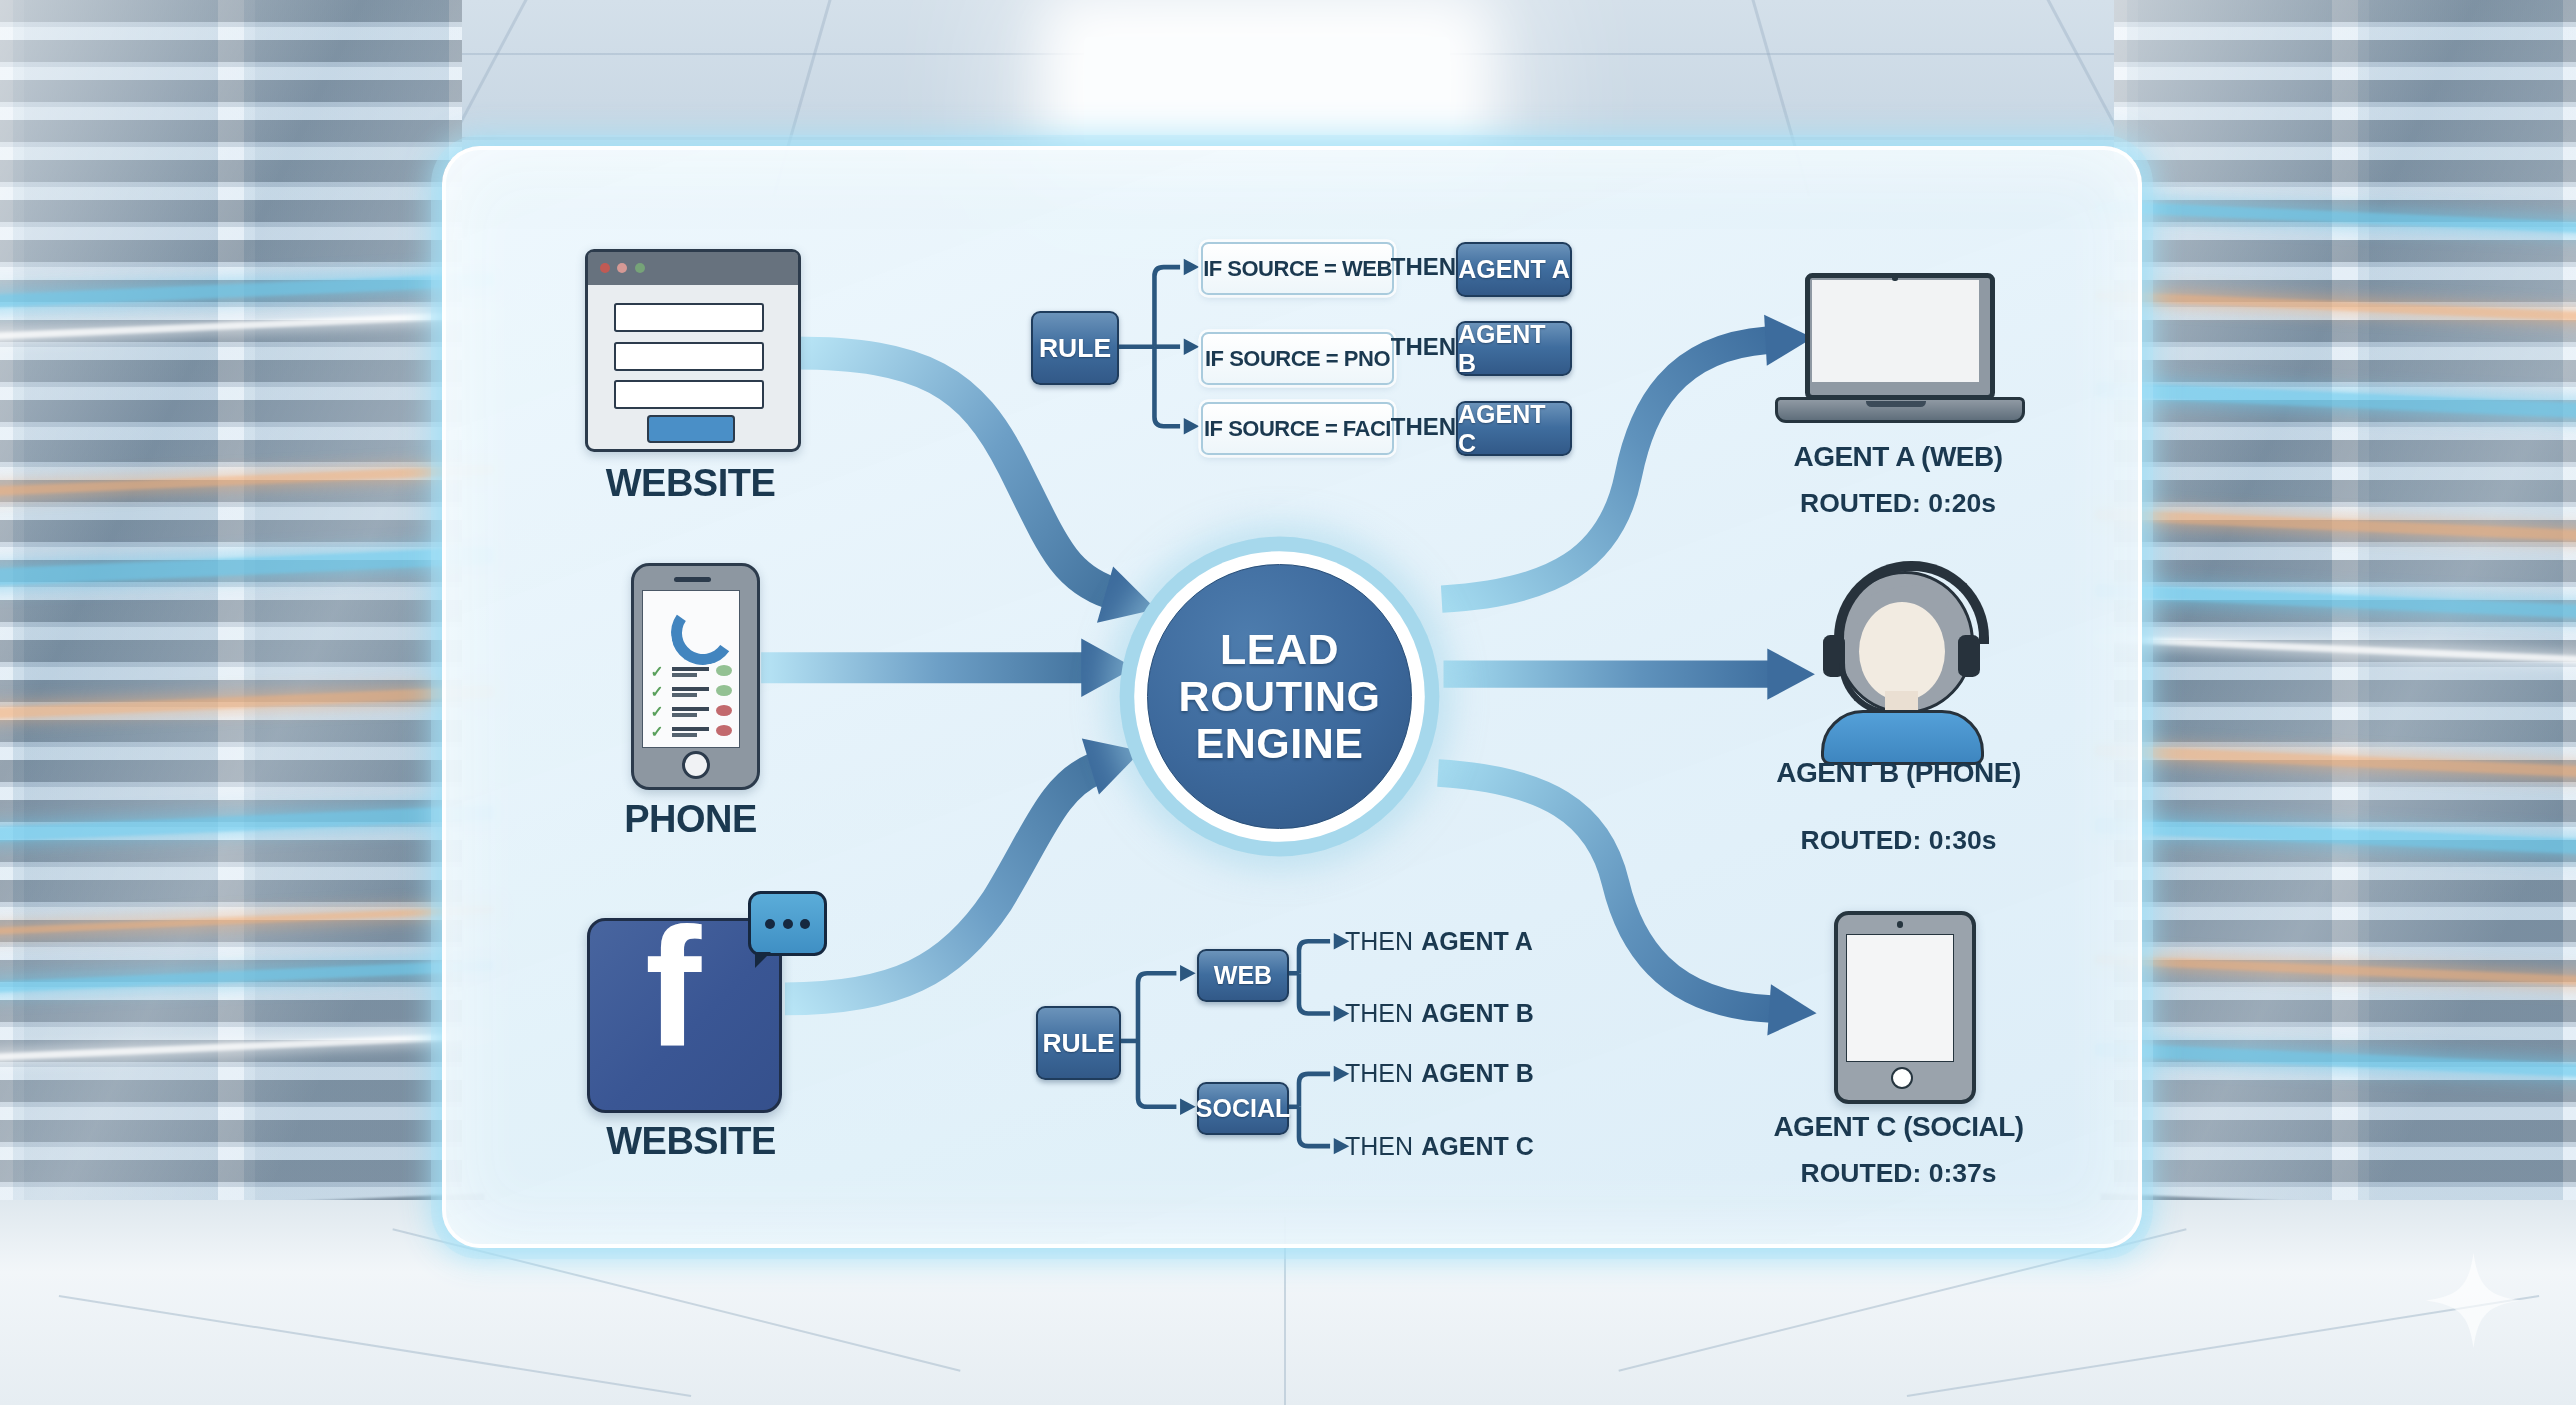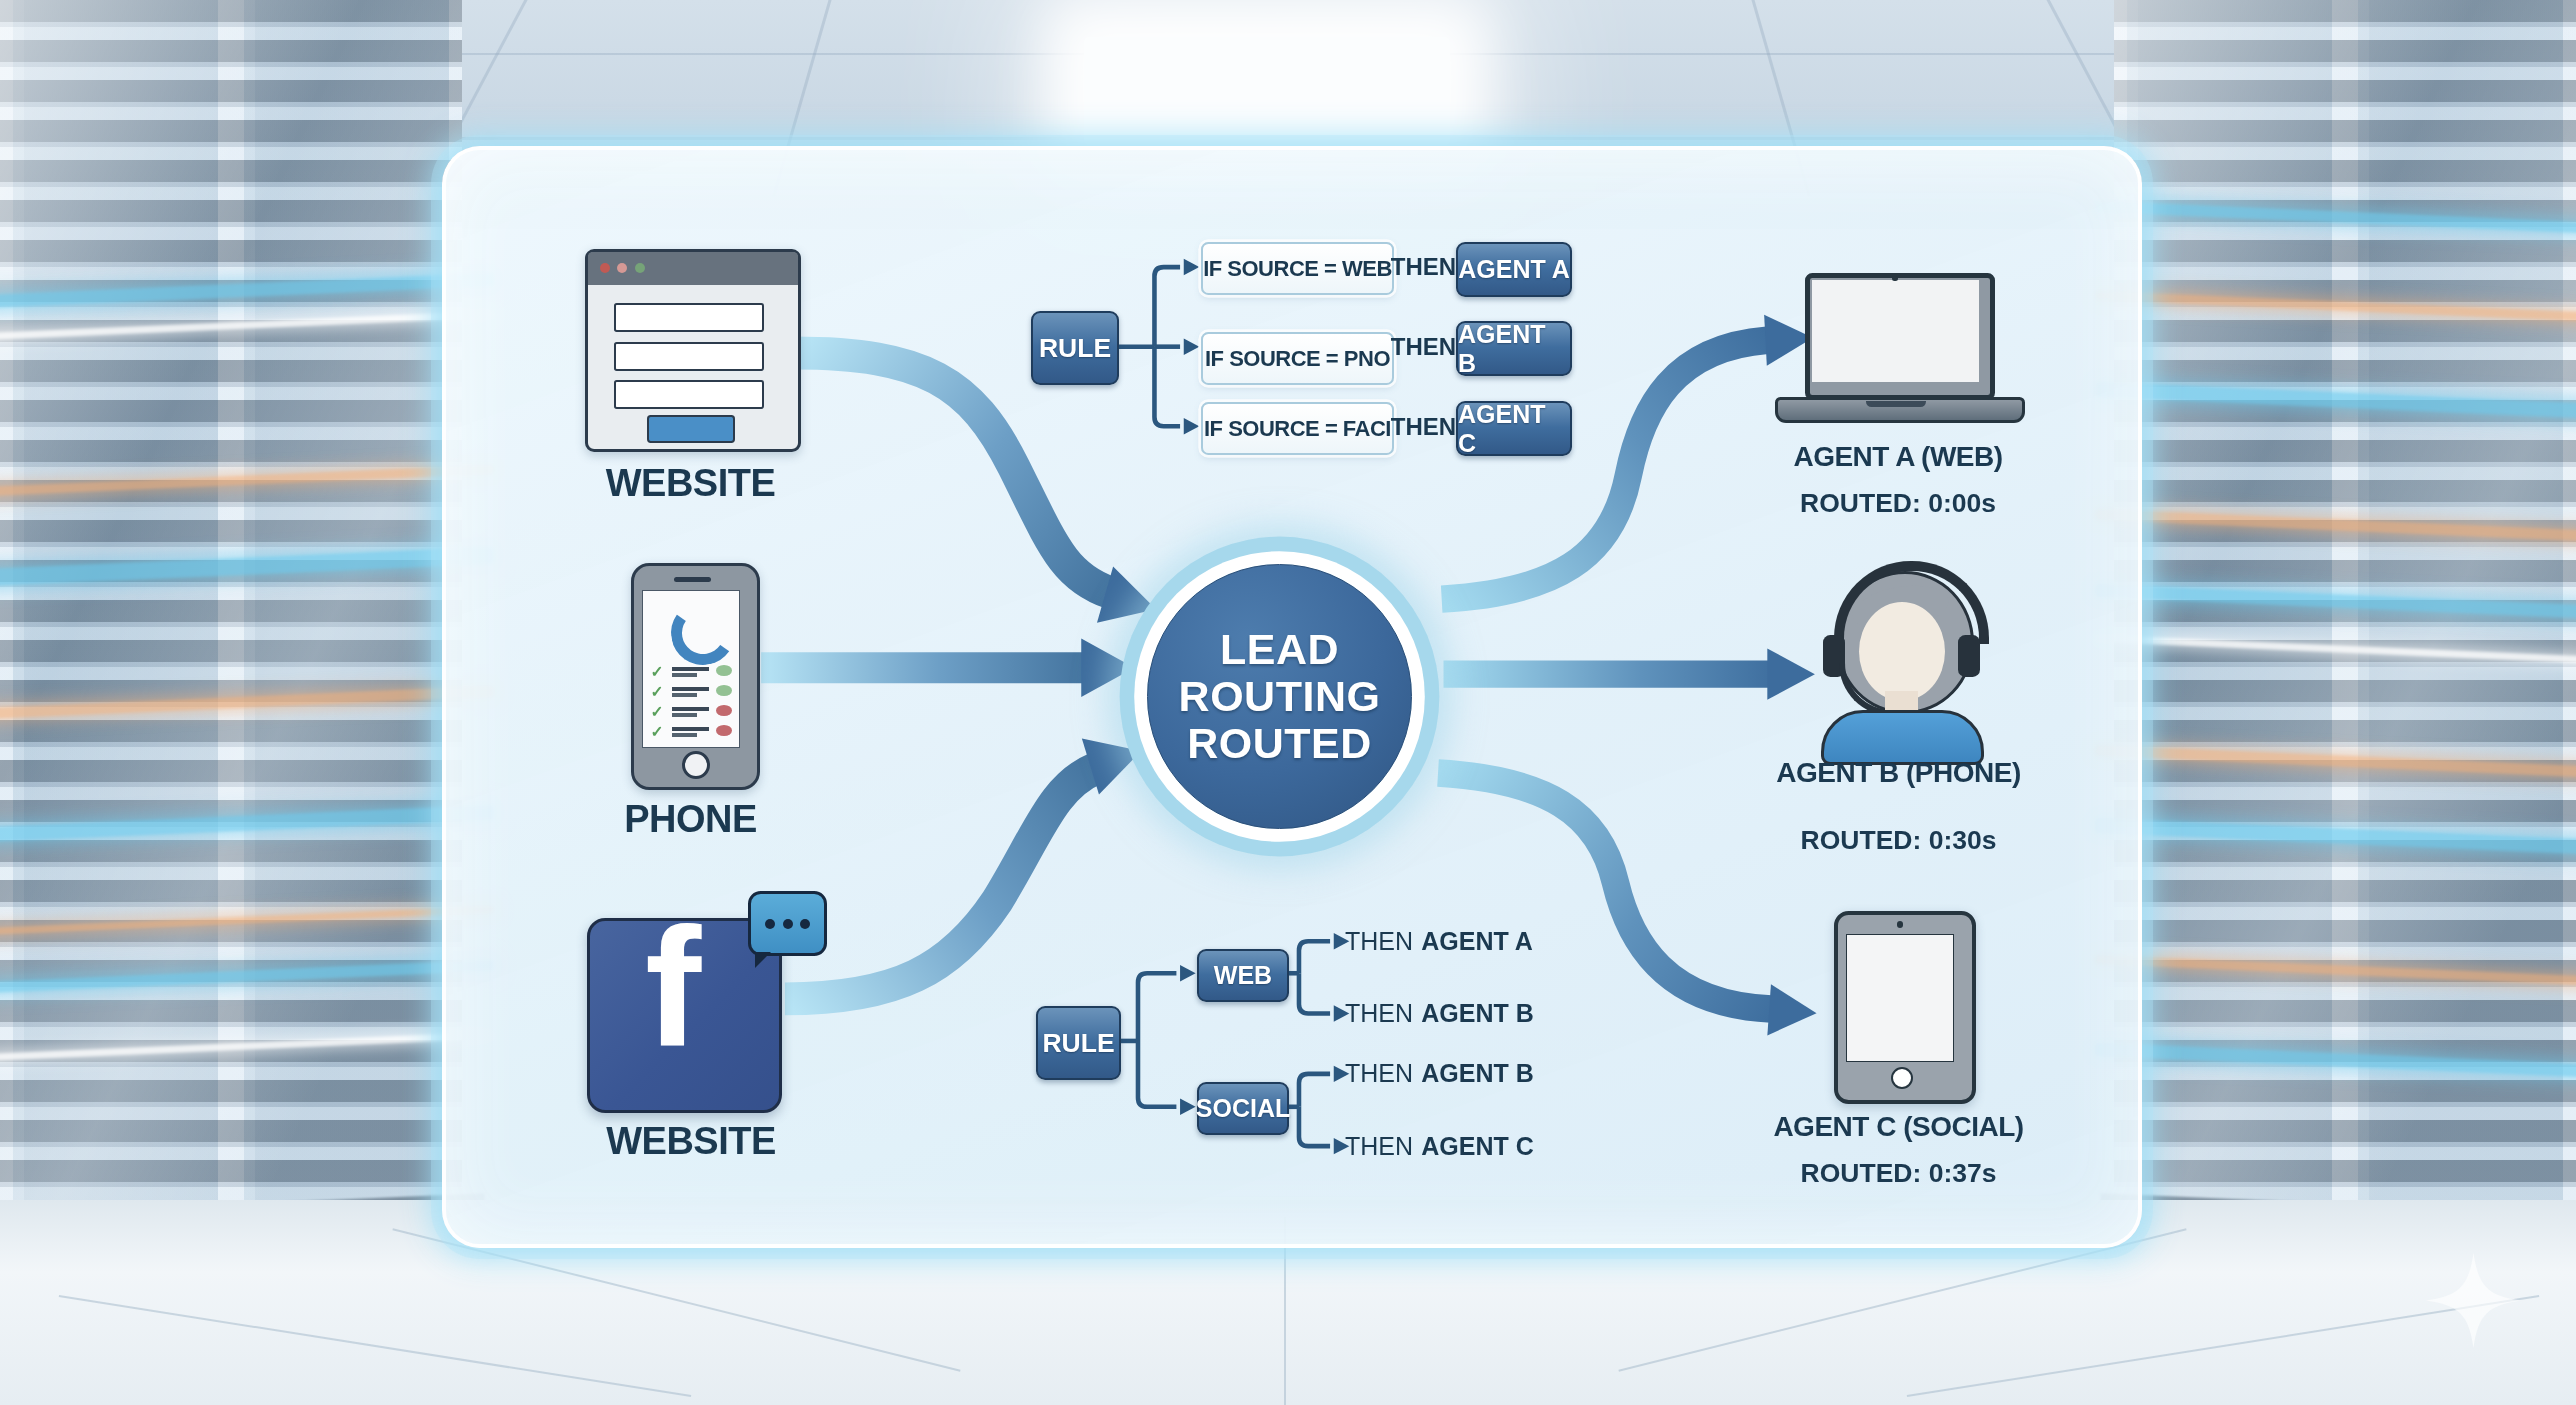--- a/index.html
+++ b/index.html
@@ -338,21 +338,21 @@
   <div class="tail"></div>
   <div class="bd"></div>
   <div class="bd"></div>
   <div class="bd"></div>
 </div>
 <div class="abs node lbl src-lbl" style="left:549px;top:1120px;width:284px;">WEBSITE</div>
 
 <div class="abs engine">
   <span>LEAD</span>
   <span>ROUTING</span>
-  <span>ROUTED</span>
+  <span>ENGINE</span>
 </div>
 
 <div class="abs node chip" style="left:1031px;top:311px;width:84px;height:70px;font-size:26.5px;">RULE</div>
 
 <div class="abs node cond" style="left:1201px;top:242px;width:189px;height:49px;">IF SOURCE = WEB</div>
 <div class="abs node then-lbl" style="left:1394px;top:242px;width:59px;height:49px;">THEN</div>
 <div class="abs node chip" style="left:1456px;top:242px;width:112px;height:51px;font-size:25px;">AGENT A</div>
 
 <div class="abs node cond" style="left:1201px;top:332px;width:189px;height:49px;">IF SOURCE = PNO</div>
 <div class="abs node then-lbl" style="left:1394px;top:322px;width:59px;height:49px;">THEN</div>
@@ -384,21 +384,21 @@
 </div>
 
 <div class="abs node laptop">
   <div class="scr"></div>
   <div class="disp"></div>
   <div class="cam"></div>
   <div class="base"></div>
   <div class="notch"></div>
 </div>
 <div class="abs node lbl agent-lbl" style="left:1729px;top:441px;width:338px;">AGENT A (WEB)</div>
-<div class="abs node lbl routed-lbl" style="left:1729px;top:488px;width:338px;">ROUTED: 0:00s</div>
+<div class="abs node lbl routed-lbl" style="left:1729px;top:488px;width:338px;">ROUTED: 0:20s</div>
 
 <div class="abs node agentb">
   <div class="hair"></div>
   <div class="fringe"></div>
   <div class="face"></div>
   <div class="band"></div>
   <div class="cupL"></div>
   <div class="cupR"></div>
   <div class="arm"></div>
   <div class="mic"></div>

